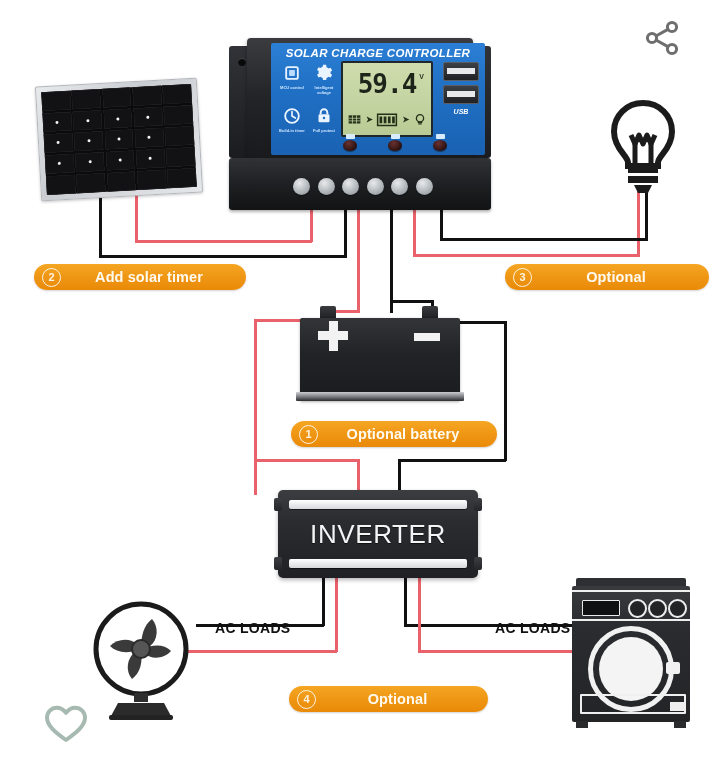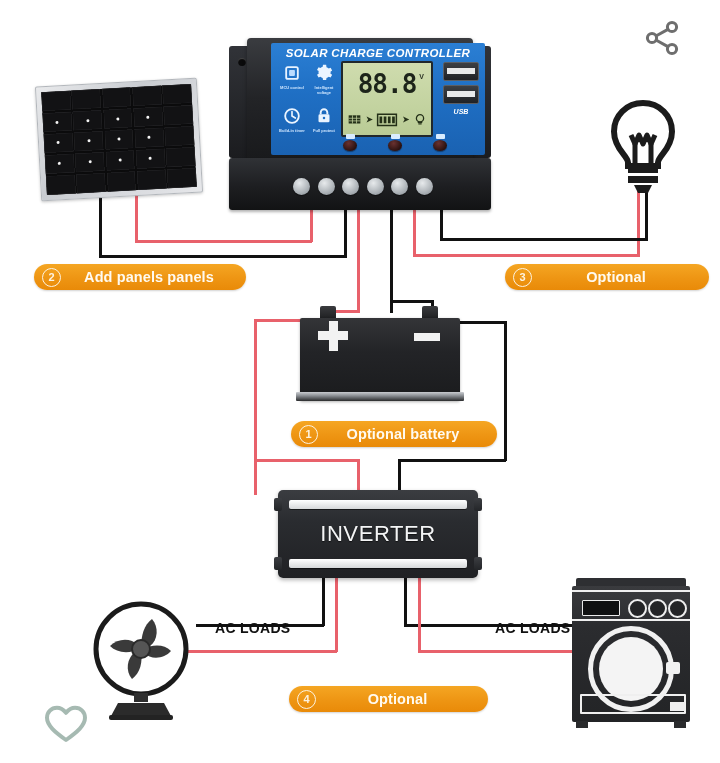--- a/index.html
+++ b/index.html
@@ -240,21 +240,21 @@
   .inv-bar.top{top:10px;}
   .inv-bar.bottom{bottom:10px;}
   .inv-nub{
     position:absolute;width:8px;height:13px;
     background:linear-gradient(180deg,#3c3e42,#232528);
     border-radius:2px;
   }
   .inv-label{
     position:absolute;left:0;right:0;top:50%;transform:translateY(-50%);
     text-align:center;color:#f3f4f5;
-    font-size:22px;letter-spacing:.6px;
+    font-size:26px;letter-spacing:.6px;
     font-family:"Liberation Sans", sans-serif;
     text-shadow:0 1px 1px rgba(0,0,0,.6);
   }
 
   
   #fan{left:82px;top:597px;width:118px;height:124px;}
 
   
   #washer{left:572px;top:578px;width:118px;height:150px;}
   .wm-body{
@@ -439,21 +439,21 @@
             <svg class="glyph" viewBox="0 0 24 24" aria-hidden="true">
               <path d="M8 10V7.8a4 4 0 018 0V10" fill="none" stroke="#eaf4ff" stroke-width="2.3"></path>
               <rect x="5.4" y="10" width="13.2" height="9.6" rx="1.6" fill="#eaf4ff"></rect>
               <circle cx="12" cy="14.4" r="1.5" fill="#1f6fc4"></circle>
             </svg>
             <div class="cap">Full protect</div>
           </div>
         </div>
 
         <div class="lcd">
-          <div class="digits">88.8</div>
+          <div class="digits">59.4</div>
           <div class="volt">V</div>
           <div class="row">
             <svg width="15" height="14" viewBox="0 0 24 24">
               <rect x="2" y="4" width="20" height="14" fill="#243018"></rect>
               <path d="M2 9h20M2 13.5h20M8.5 4v14M15.5 4v14" stroke="#c3d3a0" stroke-width="1.3"></path>
             </svg>
             <span class="arrow">➤</span>
             <svg width="22" height="15" viewBox="0 0 28 20">
               <rect x="1.5" y="3" width="25" height="15" fill="none" stroke="#243018" stroke-width="2"></rect>
               <rect x="4" y="6" width="3.6" height="9" fill="#243018"></rect>
@@ -574,21 +574,21 @@
     </div>
     <div class="wm-feet" style="left:4px;"></div>
     <div class="wm-feet" style="right:4px;"></div>
   </div>
 
   <div class="ac-label" style="left:215px;top:620px;">AC LOADS</div>
   <div class="ac-label" style="left:495px;top:620px;">AC LOADS</div>
 
   <div class="pill" style="left:34px;top:264px;width:186px;">
     <span class="num">2</span>
-    <span class="ptext">Add panels panels</span>
+    <span class="ptext">Add solar timer</span>
   </div>
 
   <div class="pill" style="left:505px;top:264px;width:178px;">
     <span class="num">3</span>
     <span class="ptext">Optional</span>
   </div>
 
   <div class="pill" style="left:291px;top:421px;width:180px;">
     <span class="num">1</span>
     <span class="ptext">Optional battery</span>

